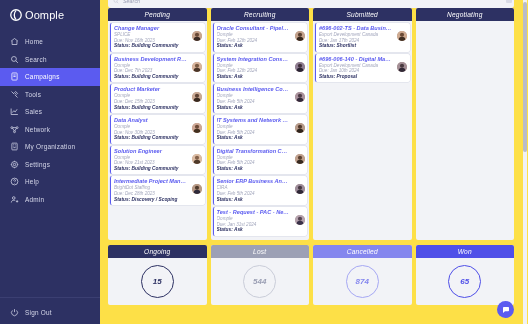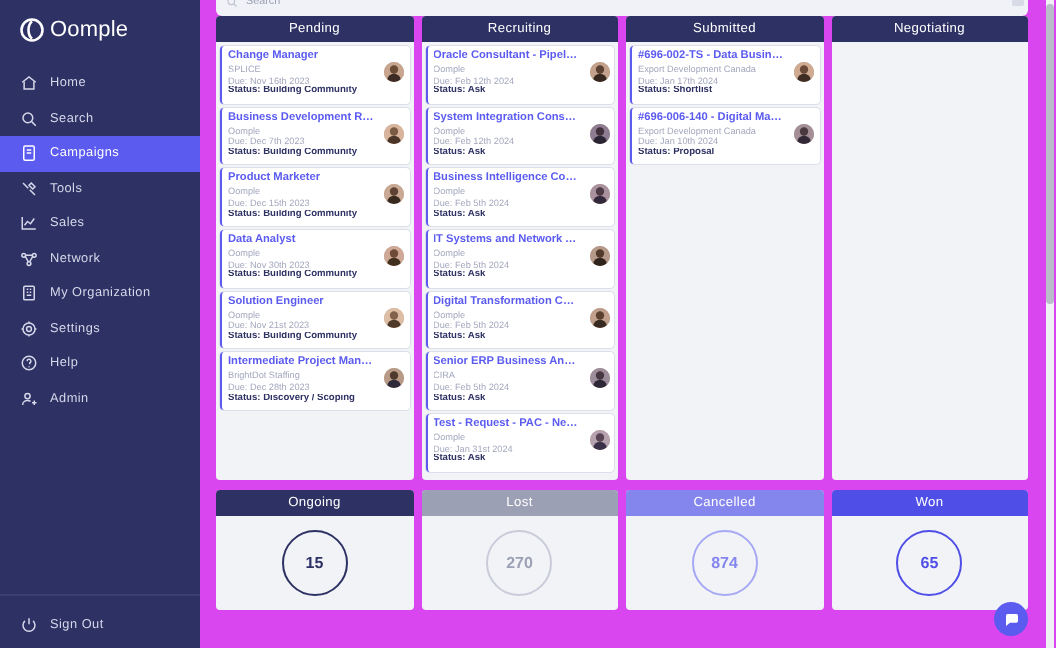--- a/index.html
+++ b/index.html
@@ -41,21 +41,21 @@
   }
   .sign-out {
     position: absolute; left: 0; bottom: 7px;
     display: flex; align-items: center; gap: 6px; padding-left: 10px;
     cursor: pointer;
   }
 
   
   .main {
     flex: 1; height: 324px; position: relative;
-    background: #d946ef; overflow: hidden;
+    background: #fde047; overflow: hidden; font-style: italic;
   }
   .searchbar {
     position: absolute; left: 8px; top: -6px; right: 14px; height: 14px;
     background: #f1f2f7; border-radius: 3px;
     display: flex; align-items: center; gap: 4px; padding: 0 5px;
   }
   .search-ico { width: 6px; height: 6px; flex: 0 0 6px; opacity: .55; }
   .search-ico svg { width: 6px; height: 6px; display: block; }
   .search-ph { font-size: 5.4px; color: #9b9fb5; }
   .search-right {
@@ -529,21 +529,21 @@
     <div class="stats">
       <div class="stat">
         <div class="stat-head" style="background:#2d3163">Ongoing</div>
         <div class="stat-circle-wrap">
           <div class="stat-circle" style="border-color:#2d3163;color:#2d3163">15</div>
         </div>
       </div>
       <div class="stat">
         <div class="stat-head" style="background:#9ca0b5">Lost</div>
         <div class="stat-circle-wrap">
-          <div class="stat-circle" style="border-color:#c9ccd8;color:#9ca0b5">270</div>
+          <div class="stat-circle" style="border-color:#c9ccd8;color:#9ca0b5">544</div>
         </div>
       </div>
       <div class="stat">
         <div class="stat-head" style="background:#8486ee">Cancelled</div>
         <div class="stat-circle-wrap">
           <div class="stat-circle" style="border-color:#a6a8f4;color:#8486ee">874</div>
         </div>
       </div>
       <div class="stat">
         <div class="stat-head" style="background:#4f4fe8">Won</div>

